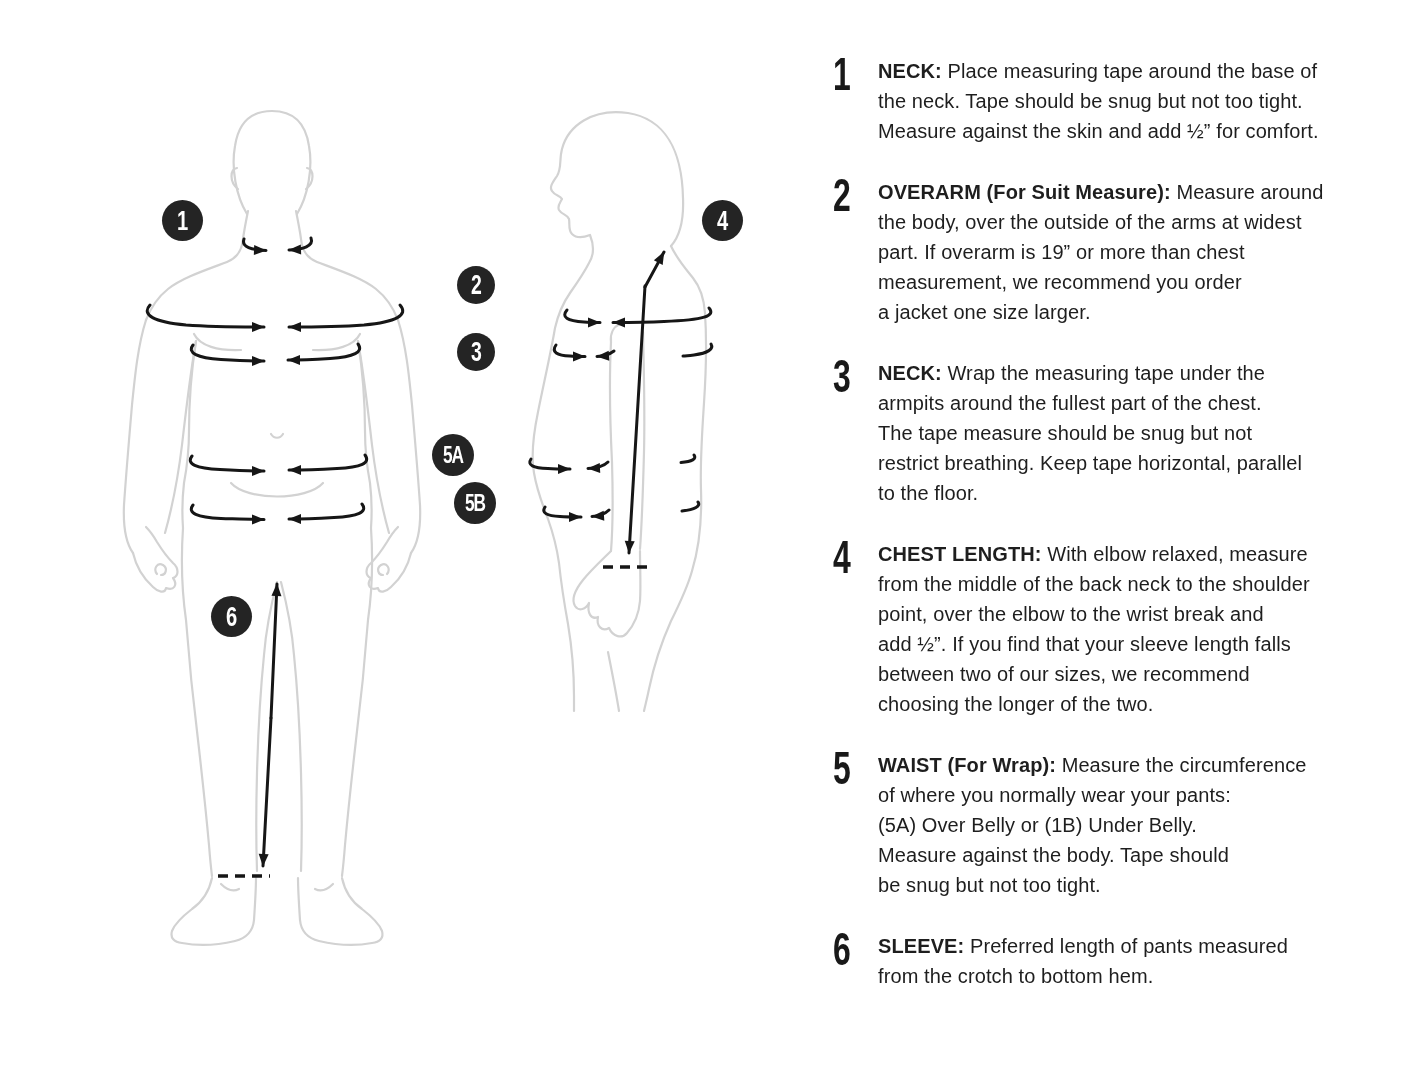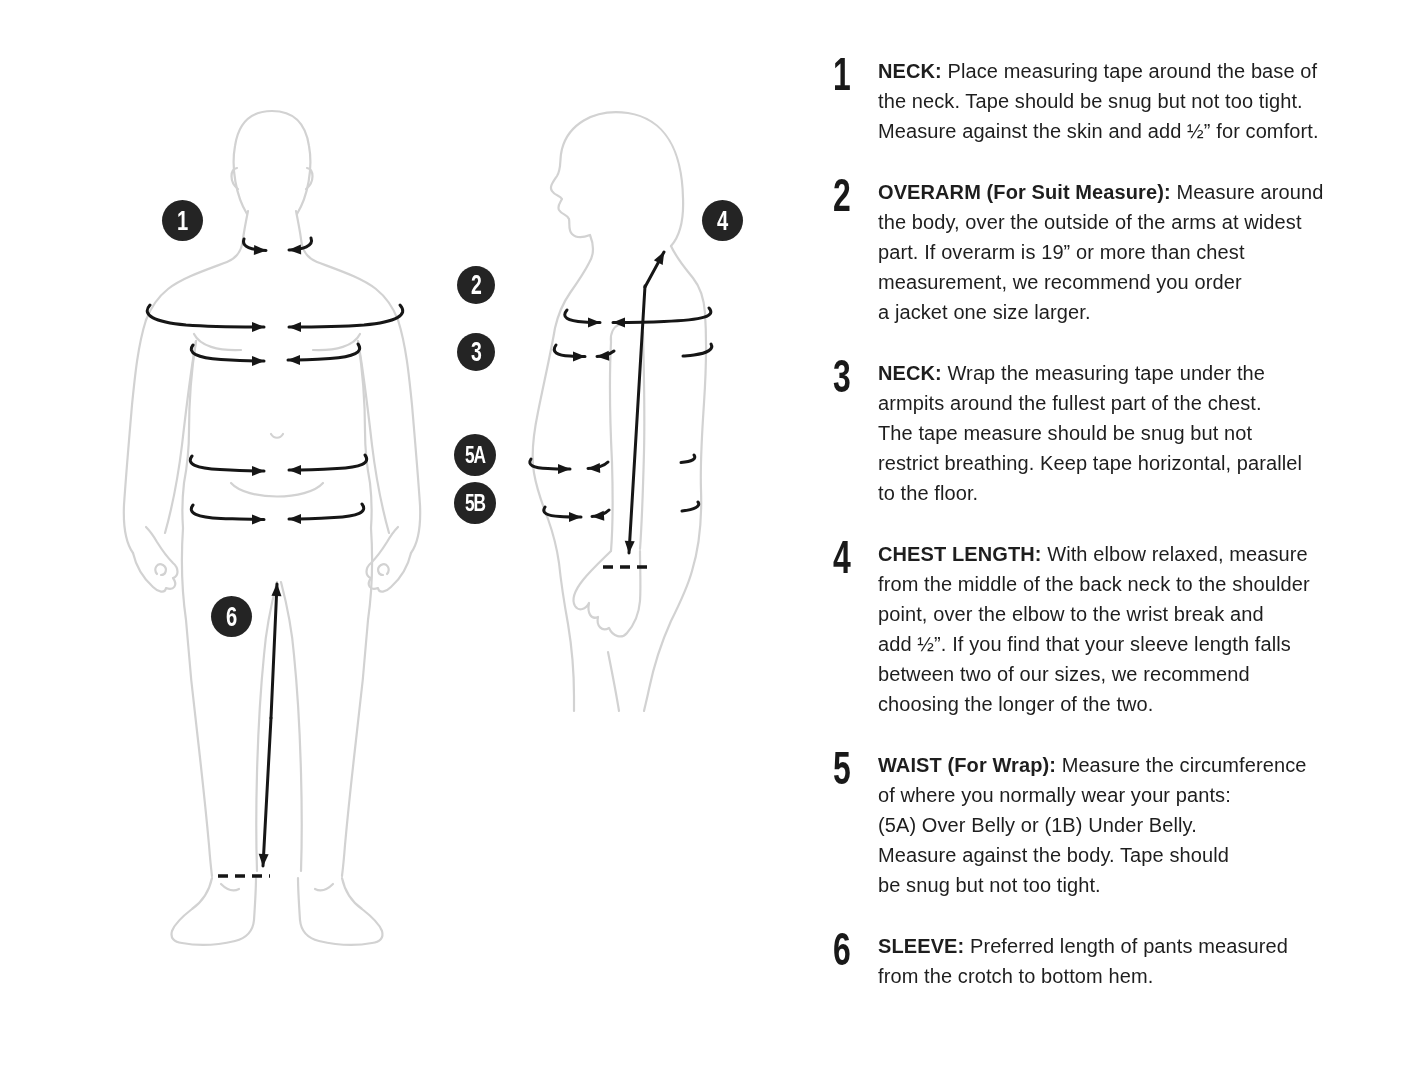--- a/index.html
+++ b/index.html
@@ -144,21 +144,21 @@
     </div>
   <div class="marker m-sm" style="left:457px; top:266px;">
       <span>2</span>
     </div>
   <div class="marker m-sm" style="left:457px; top:333px;">
       <span>3</span>
     </div>
   <div class="marker m-lg" style="left:702px; top:200px;">
       <span>4</span>
     </div>
-  <div class="marker m-2c" style="left:454px; top:434px;">
+  <div class="marker m-2c" style="left:432px; top:434px;">
       <span>5A</span>
     </div>
   <div class="marker m-2c" style="left:454px; top:482px;align-items:center;">
       <span>5B</span>
     </div>
   <div class="marker m-lg" style="left:211px; top:596px;">
       <span>6</span>
     </div>
 
   <div class="instructions">

